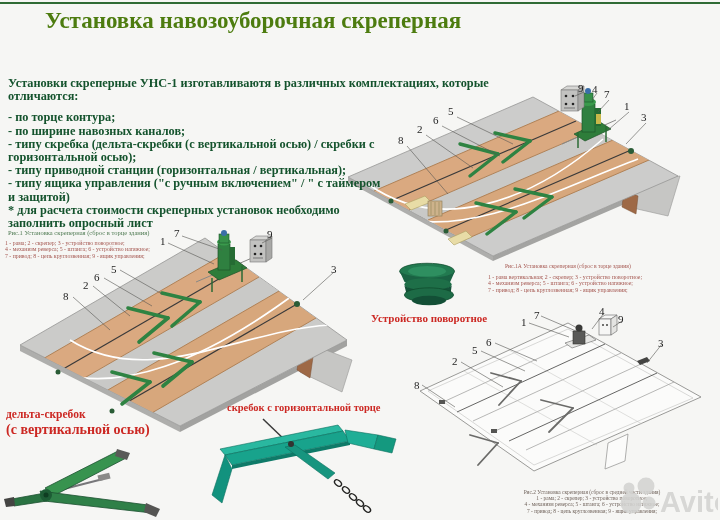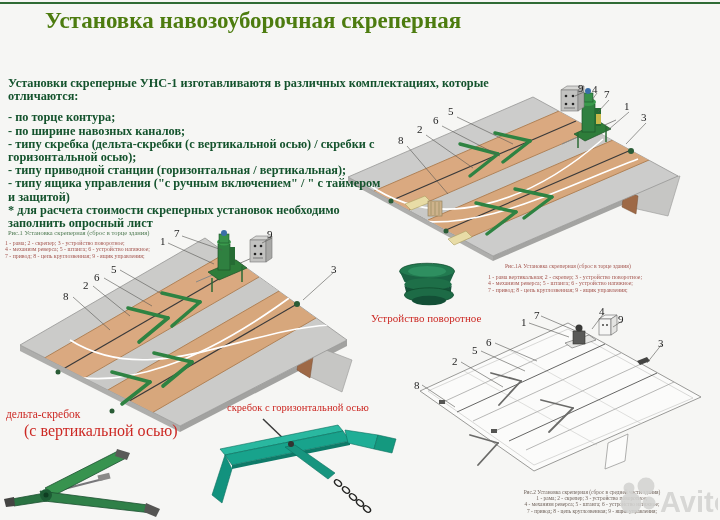--- a/index.html
+++ b/index.html
@@ -9,21 +9,21 @@
   .top-rule{position:absolute;left:0;top:2px;width:720px;height:2px;background:#2f6b35}
   .title{position:absolute;left:45px;top:8px;font-size:23px;font-weight:bold;color:#4d7c0f;z-index:5;white-space:nowrap}
   .intro{position:absolute;left:8px;top:42px;width:706px;font-size:11.5px;line-height:13px;color:#702a22;text-align:justify;z-index:5}
   .features{position:absolute;left:8px;top:77px;width:492px;z-index:5;color:#14532d;font-weight:bold;font-size:12.3px;line-height:13.2px}
   .features-heading{width:492px;margin-bottom:8px}
   .features-items{width:375px}
   .caption-green{position:absolute;font-size:6.5px;color:#4e7a52;z-index:6;white-space:nowrap}
   .parts-red{position:absolute;font-size:5.8px;line-height:6.4px;color:#a4554e;z-index:6}
   .caption-red{position:absolute;font-size:5.6px;color:#a4554e;z-index:6;white-space:nowrap}
   .caption-gray{position:absolute;font-size:5.4px;line-height:6.2px;color:#6f625a;z-index:4;text-align:center}
-  .red-label{position:absolute;font-weight:normal;color:#cc2823;z-index:7;white-space:nowrap}
+  .red-label{position:absolute;font-weight:bold;color:#cc2823;z-index:7;white-space:nowrap}
   .figure{position:absolute;z-index:1}
   .figure svg{display:block}
   .callout{position:absolute;font-size:11px;color:#1f1f1f;font-family:"Liberation Serif",serif;z-index:3}
   .watermark{position:absolute;left:612px;top:476px;width:106px;height:42px;z-index:9}
 </style>
 </head>
 <body>
 
 <div class="page">
 
@@ -329,23 +329,23 @@
   </div>
 
   <div class="caption-gray" style="left:492px;top:489px;width:200px">
     <div>Рис.2 Установка скреперная (сброс в средней части здания)</div>
     <div>1 - рама; 2 - скрепер; 3 - устройство поворотное;</div>
     <div>4 - механизм реверса; 5 - штанга; 6 - устройство натяжное;</div>
     <div>7 - привод; 8 - цепь круглозвенная; 9 - ящик управления;</div>
   </div>
 
   <div class="red-label" style="left:371px;top:312px;font-size:11px">Устройство поворотное</div>
-  <div class="red-label" style="left:227px;top:402px;font-size:10.5px">скребок с горизонтальной осью</div>
+  <div class="red-label" style="left:227px;top:402px;font-size:10.5px">скребок с горизонтальной торце</div>
   <div class="red-label" style="left:6px;top:408px;font-size:11.5px">дельта-скребок</div>
-  <div class="red-label" style="left:24px;top:422px;font-size:16px">(с вертикальной осью)</div>
+  <div class="red-label" style="left:6px;top:422px;font-size:14px">(с вертикальной осью)</div>
 
   <div class="watermark">
     <svg width="106" height="42" viewBox="0 0 106 42">
       <g fill="#d3d3d1" opacity="0.88">
         <circle cx="17" cy="12" r="5.5"></circle>
         <circle cx="34" cy="10" r="8.5"></circle>
         <circle cx="19" cy="27" r="10.5"></circle>
         <circle cx="37" cy="27" r="6.5"></circle>
         <text x="48" y="36" font-family="Liberation Sans, sans-serif" font-size="29" font-weight="bold">Avito</text>
       </g>

